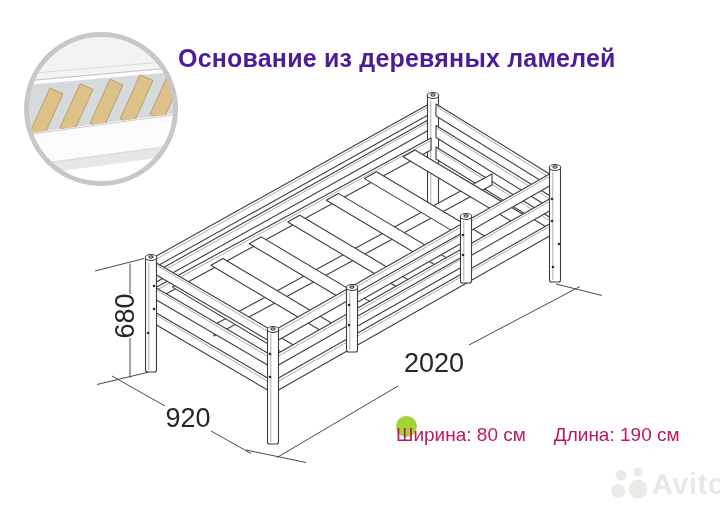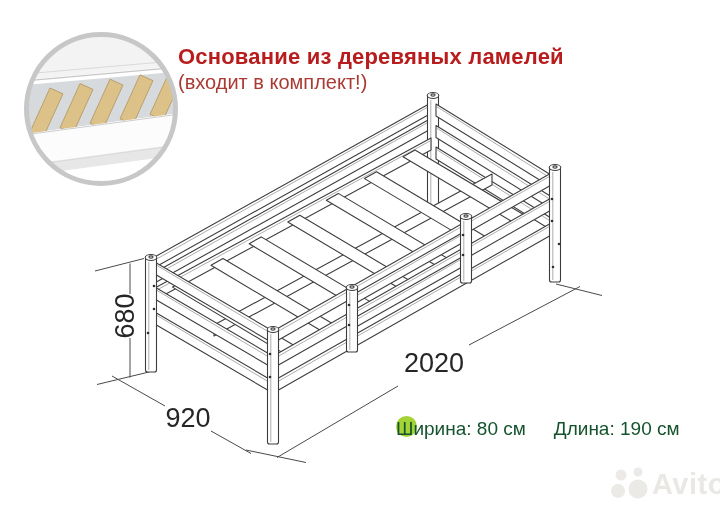--- a/index.html
+++ b/index.html
@@ -2,38 +2,38 @@
 <html><head>
 <meta charset="utf-8">
 <style>
   html,body{margin:0;padding:0;background:#fff;}
   #canvas{
     position:relative;width:720px;height:510px;background:#ffffff;
     overflow:hidden;font-family:"Liberation Sans", sans-serif;
   }
   .abs{position:absolute;}
   .title{
-    left:178px;top:44px;font-size:22px;font-weight:700;color:#b91c1c;
+    left:178px;top:44px;font-size:25px;font-weight:700;color:#4c1d95;
     letter-spacing:0.2px;white-space:nowrap;
   }
   .subtitle{
     left:178px;top:71px;font-size:20px;font-weight:400;color:#ab3a34;
     white-space:nowrap;
   }
   .specs{left:396px;top:414px;width:300px;}
   .specs-title{
     position:relative;z-index:1;font-size:21.5px;font-weight:700;color:#1d1d1d;
     white-space:nowrap;
   }
   .hl-circle{
     position:absolute;left:0px;top:2px;width:21px;height:21px;border-radius:50%;
     background:#a4d336;z-index:0;
   }
   .specs-line{
-    position:relative;margin-top:4px;font-size:19px;font-weight:400;color:#14532d;
+    position:relative;margin-top:10px;font-size:19px;font-weight:400;color:#be185d;
     white-space:nowrap;z-index:1;
   }
   .specs-line .gap{display:inline-block;width:28px;}
   .watermark{
     left:606px;top:464px;display:flex;align-items:center;z-index:5;
   }
   .wm-text{
     font-size:29px;font-weight:700;color:#eae8e4;letter-spacing:0.5px;
     line-height:1;margin-left:2px;
   }
@@ -65,21 +65,20 @@
       </g>
       <path d="M8,110 L164,89 L164,120 L8,141 Z" fill="#fcfcfc"></path>
       <path d="M8,111 L164,90" stroke="#cccccc" stroke-width="1" fill="none"></path>
       <path d="M8,141 L164,120 L164,131 L8,152 Z" fill="#e7e7e7"></path>
       <path d="M8,142 L164,121" stroke="#d5d5d5" stroke-width="0.8" fill="none"></path>
     </g>
     <circle cx="85" cy="85" r="74.5" fill="none" stroke="#c7c7c7" stroke-width="5"></circle>
   </svg>
 
   <div class="abs title">Основание из деревяных ламелей</div>
-  <div class="abs subtitle">(входит в комплект!)</div>
 
   <svg class="abs" style="left:0;top:0;" width="720" height="510" viewBox="0 0 720 510">
     <g fill="#ffffff" stroke="#3d3d3d" stroke-width="1.1" stroke-linejoin="round">
 
       <g stroke="#4a4a4a" stroke-width="1" fill="none">
 
         <path d="M95,271 L144,258.5"></path>
         <path d="M97,384.5 L149,372"></path>
         <path d="M130,263.5 V294"></path>
         <path d="M130,338 V377.5"></path>

